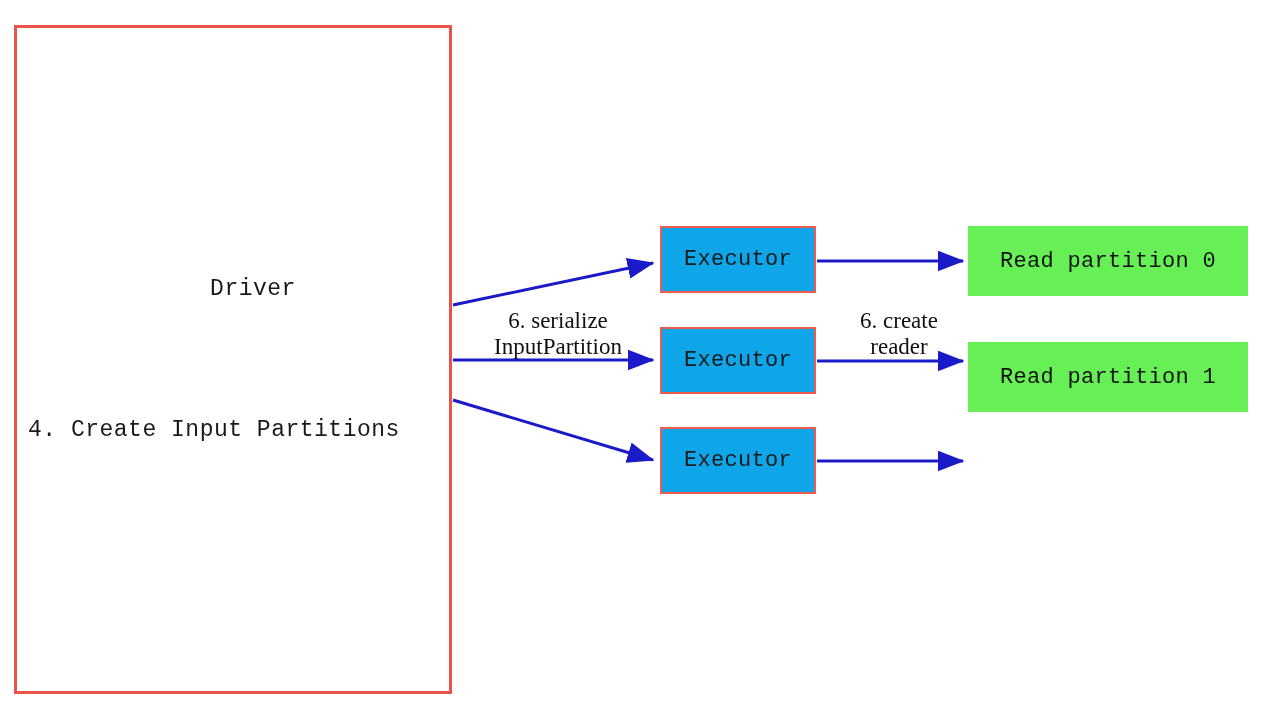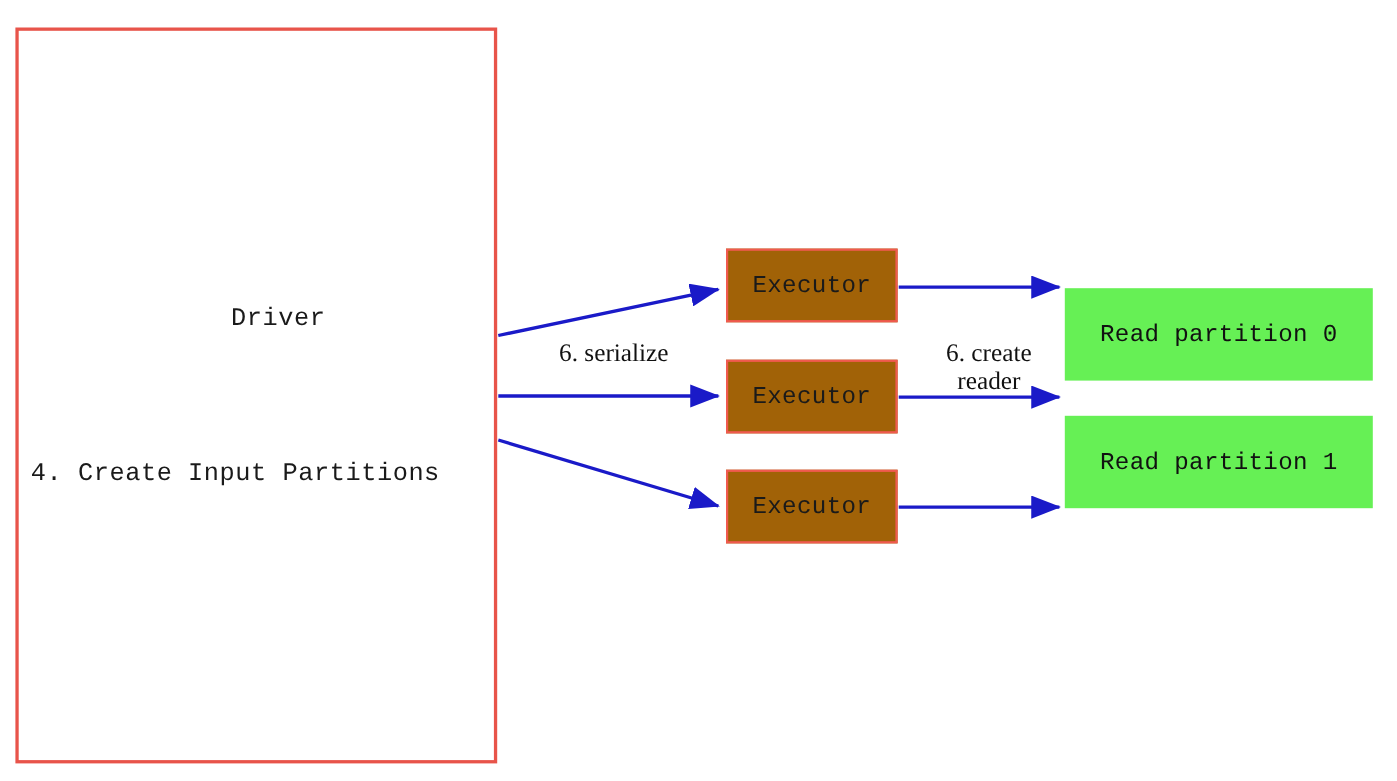--- a/index.html
+++ b/index.html
@@ -67,21 +67,21 @@
   }
 
   
   .executor-box {
     position: absolute;
     left: 660px;
     width: 156px;
     height: 67px;
     box-sizing: border-box;
     border: 2px solid #f05a4f;
-    background: #a16207;
+    background: #0ea5e9;
   }
   .executor-label {
     position: absolute;
     left: 0;
     top: 0;
     width: 152px;
     height: 63px;
     display: flex;
     align-items: center;
     justify-content: center;
@@ -90,26 +90,25 @@
     color: #1a1a1a;
     letter-spacing: 0.3px;
     white-space: pre;
   }
 
   
   .partition-box {
     position: absolute;
     left: 968px;
     width: 280px;
-    height: 84px;
+    height: 70px;
     background: #66f055;
     display: flex;
     align-items: center;
     justify-content: center;
-    margin-top: 36px;
   }
   .partition-label {
     font-family: "Liberation Mono", "DejaVu Sans Mono", monospace;
     font-size: 22px;
     color: #111111;
     letter-spacing: 0.3px;
     white-space: pre;
   }
 
   
@@ -180,20 +179,21 @@
 
   <div class="partition-box" style="top:226px;">
     <span class="partition-label">Read partition 0</span>
   </div>
   <div class="partition-box" style="top:342px;">
     <span class="partition-label">Read partition 1</span>
   </div>
 
   <div class="arrow-label" id="label-serialize">
     <div>6. serialize</div>
+    <div>InputPartition</div>
   </div>
 
   <div class="arrow-label" id="label-create-reader">
     <div>6. create</div>
     <div>reader</div>
   </div>
 
 </div>
 
 </body></html>

